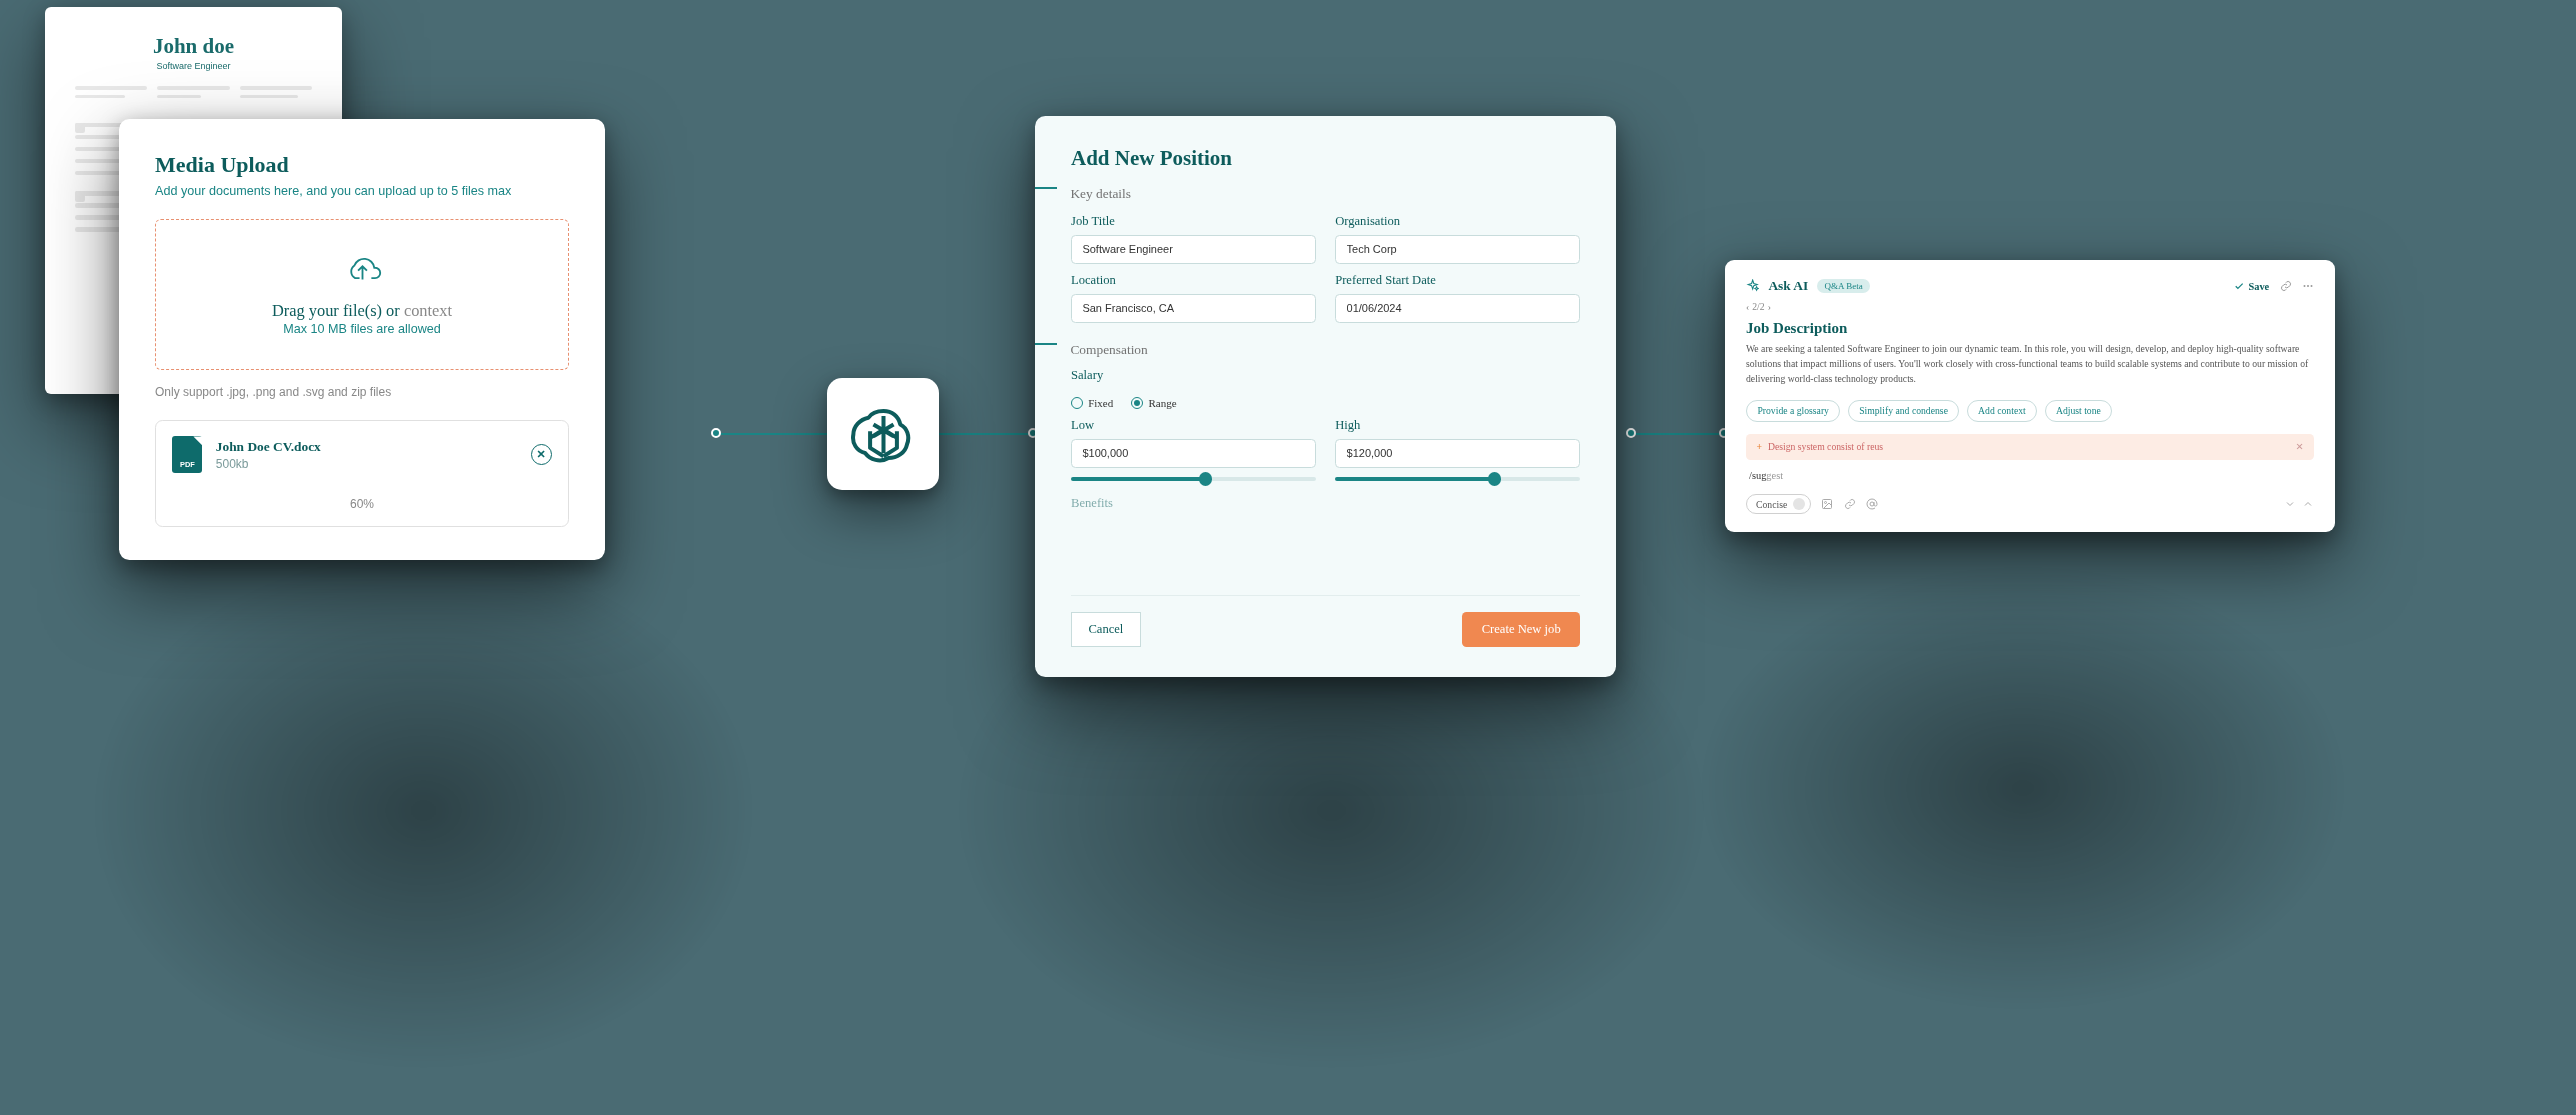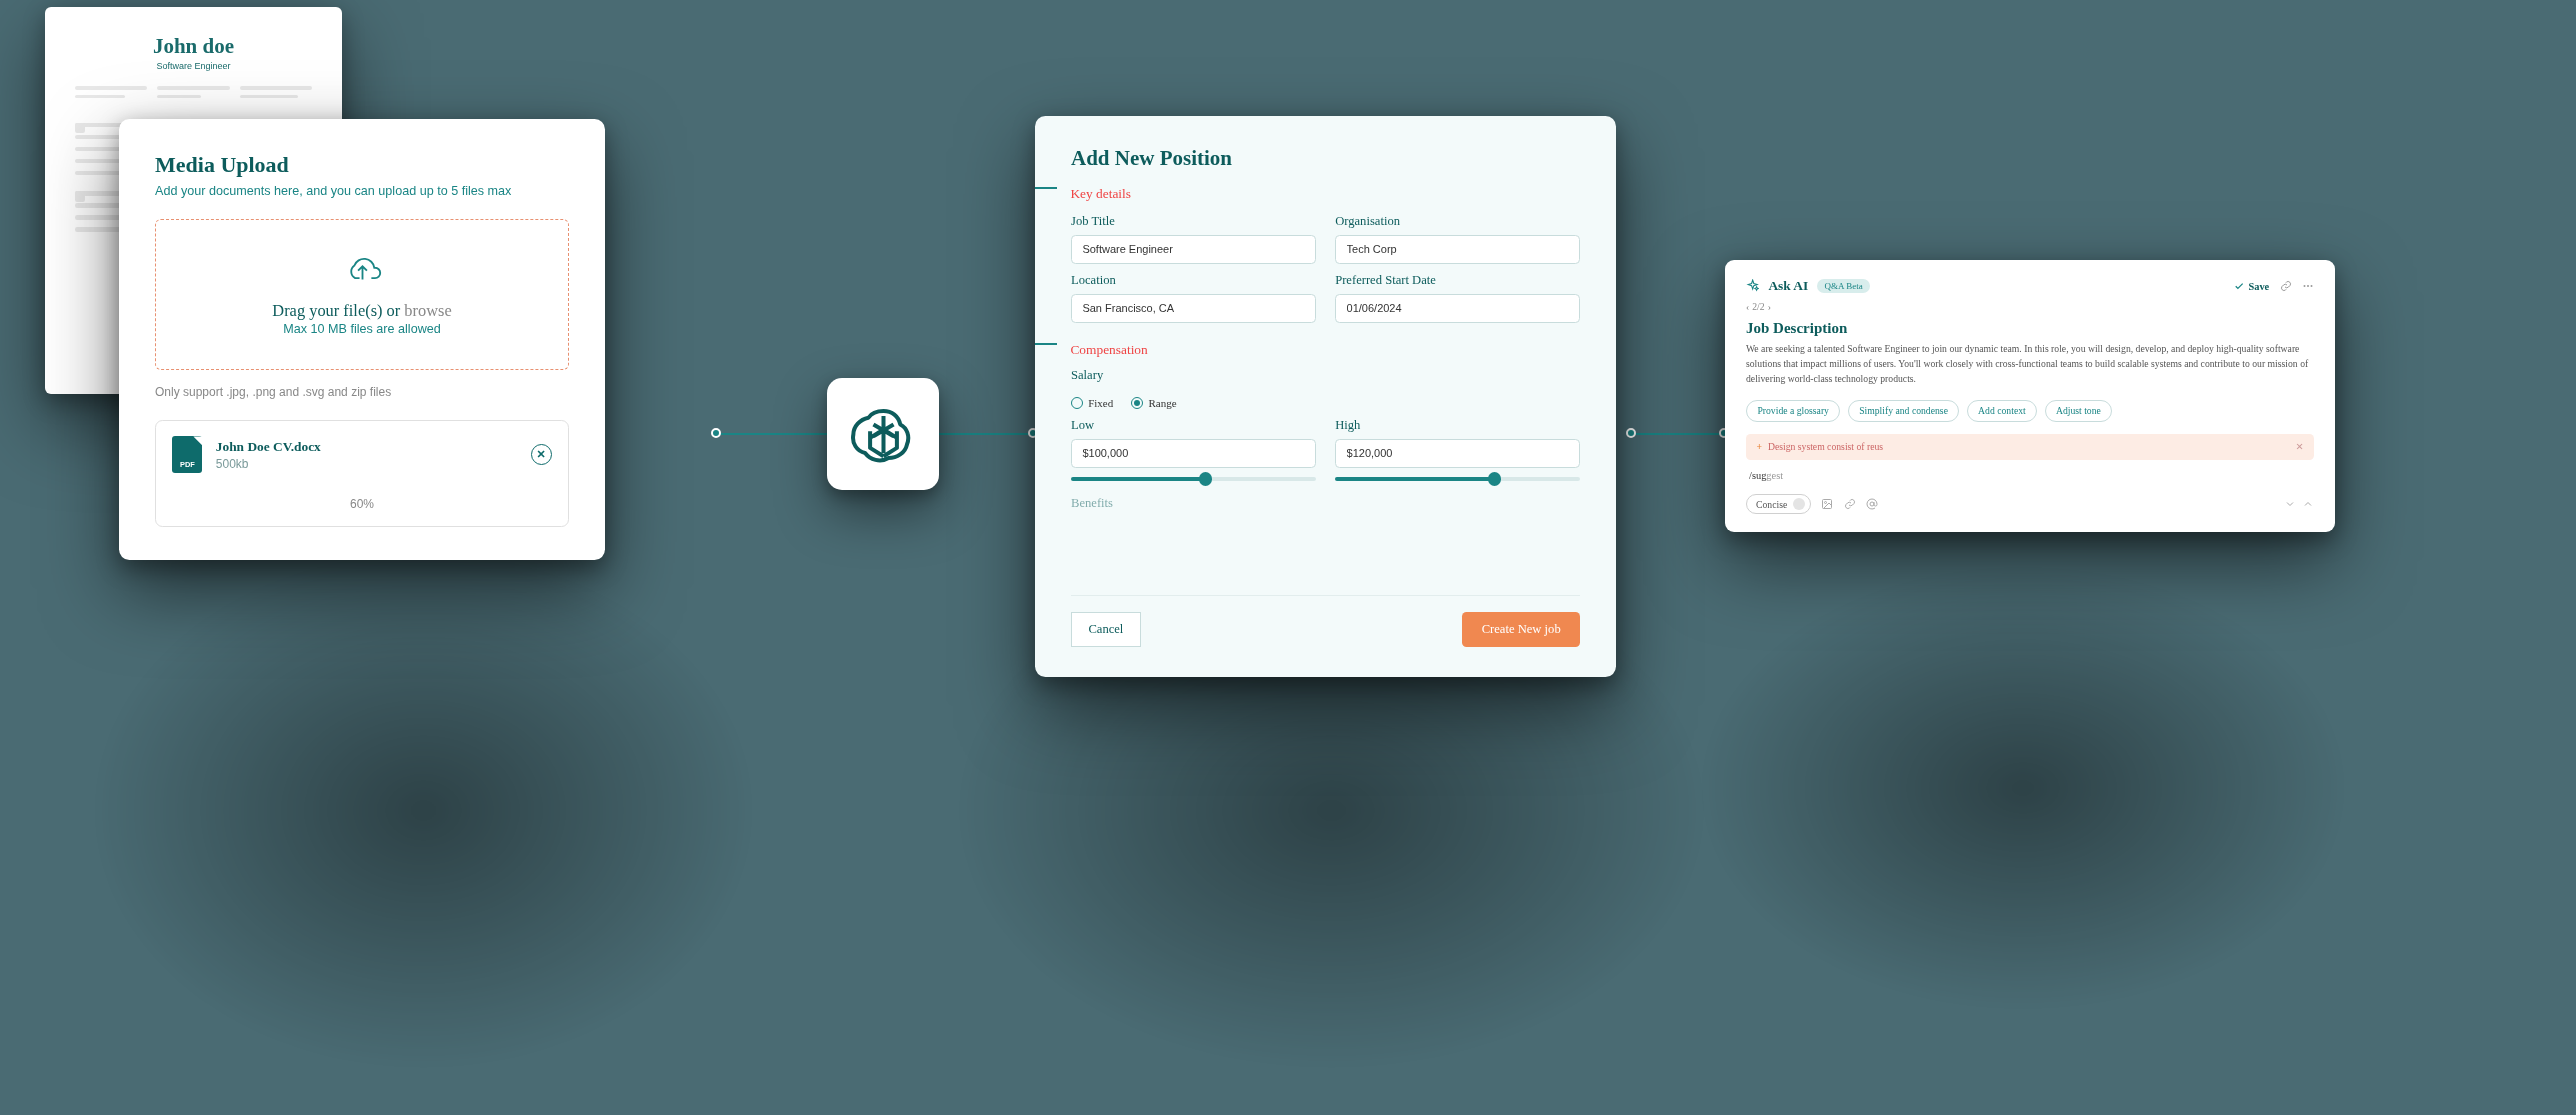--- a/index.html
+++ b/index.html
@@ -42,21 +42,21 @@
 
 .ai-node { position: absolute; left: 827px; top: 378px; width: 112px; height: 112px; background: #fff; border-radius: 15px; display: flex; align-items: center; justify-content: center; box-shadow: 0 22px 52px rgba(0,0,0,0.45), 0 6px 15px rgba(0,0,0,0.3); }
 
 
 .connector { position: absolute; height: 2.2px; background: #1a8585; top: 433px; }
 .connector-dot { position: absolute; width: 10.4px; height: 10.4px; background: #1a8585; border: 2.2px solid #fff; border-radius: 50%; top: 428px; }
 
 
 .position-card { position: absolute; left: 1035px; top: 116px; width: 581px; height: 561px; background: #f3fafa; border-radius: 10.4px; padding: 30px 36px; box-shadow: 0 30px 74px rgba(0,0,0,0.55), 0 7.4px 22px rgba(0,0,0,0.35); display: flex; flex-direction: column; overflow: hidden; }
 .position-title { color: #0d5c5c; font-size: 21px; font-weight: bold; }
-.section-label { color: #ef4444; font-size: 13.4px; margin-top: 15px; margin-bottom: 3px; }
+.section-label { color: #737373; font-size: 13.4px; margin-top: 15px; margin-bottom: 3px; }
 .section-line { height: 1.5px; background: #1a8585; width: 22px; display: inline-block; vertical-align: middle; margin-left: -36px; margin-right: 13.4px; }
 .section-row { display: flex; align-items: center; }
 .field-row { display: flex; gap: 19.3px; margin-top: 9px; }
 .field { flex: 1; }
 .field-label { color: #0d5c5c; font-size: 12.6px; margin-bottom: 6px; }
 .text-input { width: 100%; border: 0.7px solid #c8dcdc; border-radius: 4.5px; padding: 7.4px 10.4px; font-size: 11px; background: #fff; color: #333; }
 .radio-row { display: flex; gap: 18px; margin-top: 7.4px; }
 .radio-opt { display: flex; align-items: center; gap: 5.2px; font-size: 11px; color: #333; cursor: pointer; }
 .radio-circle { width: 12px; height: 12px; border: 1.5px solid #1a8585; border-radius: 50%; display: flex; align-items: center; justify-content: center; }
 .radio-circle.checked::after { content: ''; width: 6px; height: 6px; background: #1a8585; border-radius: 50%; }
@@ -146,21 +146,21 @@
 
 <div class="upload-card">
   <div class="upload-title">Media Upload</div>
   <div class="upload-sub sans">Add your documents here, and you can upload up to 5 files max</div>
   <div class="dropzone">
     <svg class="cloud-icon" viewBox="0 0 52 42" fill="none" stroke="#1a8585" stroke-width="2.5">
       <path d="M38 34h5a7 7 0 0 0 0-14 4 4 0 0 0-1 0 14 14 0 0 0-27-3 10 10 0 0 0 1 17h6"></path>
       <path d="M26 18v18M20 24l6-6 6 6"></path>
     </svg>
     <div class="drop-text">
-      <span>Drag your file(s) or </span><span class="browse">browse</span>
+      <span>Drag your file(s) or </span><span class="browse">context</span>
     </div>
     <div class="max-text sans">Max 10 MB files are allowed</div>
   </div>
   <div class="support-text sans">Only support .jpg, .png and .svg and zip files</div>
   <div class="file-row">
     <div class="file-top">
       <div class="pdf-icon sans">PDF</div>
       <div class="file-meta">
         <div class="file-name">John Doe CV.docx</div>
         <div class="file-size sans">500kb</div>

